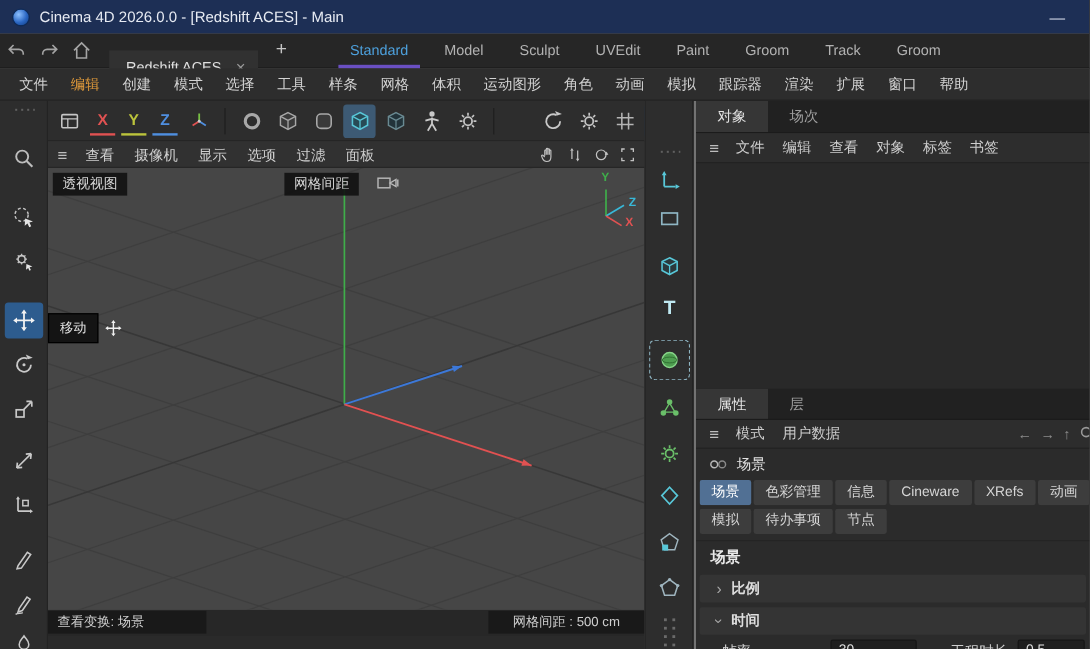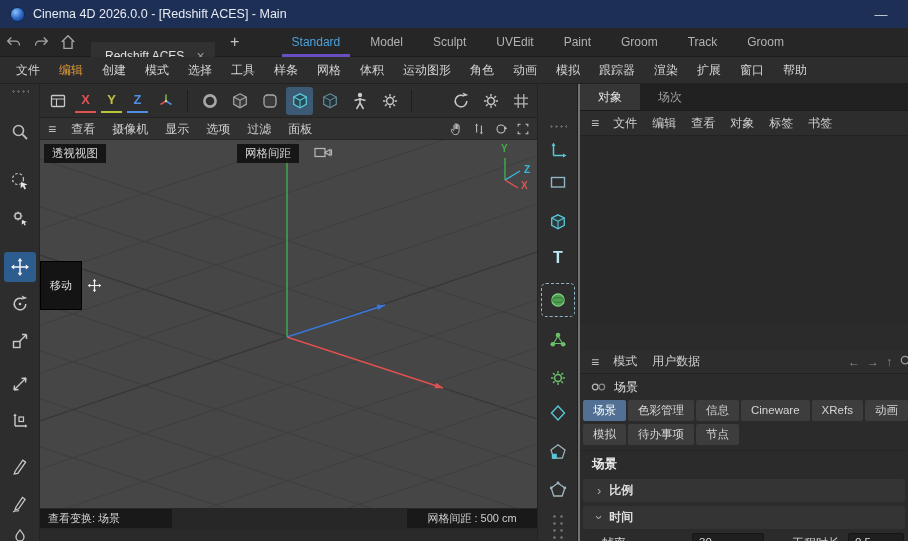--- a/index.html
+++ b/index.html
@@ -83,21 +83,21 @@
     font-size:11.5px; padding:2px 8px; white-space:nowrap; }
   .view-label { left:4px; top:4px; }
   .cam-label { left:197px; top:4px; }
   .cam-switch { position:absolute; left:274px; top:6px; }
   .gz { position:absolute; font-size:10px; font-weight:bold; }
   .gz.y { left:461px; top:3px;  color:#3fae4a; }
   .gz.z { left:484px; top:24px; color:#38b8d8; }
   .gz.x { left:481px; top:40px; color:#e05252; }
   .tip-move { position:absolute; left:0; top:121px; display:flex; align-items:center; gap:5px; }
   .tip-box { background:#141414; border:1px solid #000; color:#e2e2e2; font-size:11px;
-    padding:16px 9px; white-space:nowrap; }
+    padding:4px 9px; white-space:nowrap; }
   .vp-status { position:absolute; left:0; top:390px; width:497px; height:22px; background:#272727; }
   .st-box { position:absolute; top:1px; height:19px; background:#191919; color:#cfcfcf;
     font-size:11px; display:flex; align-items:center; padding:0 8px; white-space:nowrap; }
   .st-left { left:0; width:132px; }
   .st-right { left:367px; width:130px; justify-content:center; }
   .vp-fill { position:absolute; left:0; top:412px; width:497px; height:11px; background:#2a2a2a; }
 
   
   #mid-toolbar { position:absolute; left:537px; top:84px; width:41px; height:457px;
     background:#2d2d2d; border-left:1px solid #232323; border-right:1px solid #1f1f1f; }
@@ -544,20 +544,24 @@
       <span class="burger">≡</span>
       <span class="pm">文件</span>
       <span class="pm">编辑</span>
       <span class="pm">查看</span>
       <span class="pm">对象</span>
       <span class="pm">标签</span>
       <span class="pm">书签</span>
     </div>
     <div class="om-list"></div>
 
+    <div class="ptabs am-tabs">
+      <span class="ptab active">属性</span>
+      <span class="ptab">层</span>
+    </div>
     <div class="pmenu am-menu">
       <span class="burger">≡</span>
       <span class="pm">模式</span>
       <span class="pm">用户数据</span>
       <span class="am-nav">
         <span class="nav-arrow">←</span>
         <span class="nav-arrow">→</span>
         <span class="nav-arrow">↑</span>
         <svg width="15" height="15" viewBox="0 0 16 16">
             <circle cx="6.5" cy="6.5" r="4" fill="none" stroke="#9a9a9a" stroke-width="1.4"></circle>

